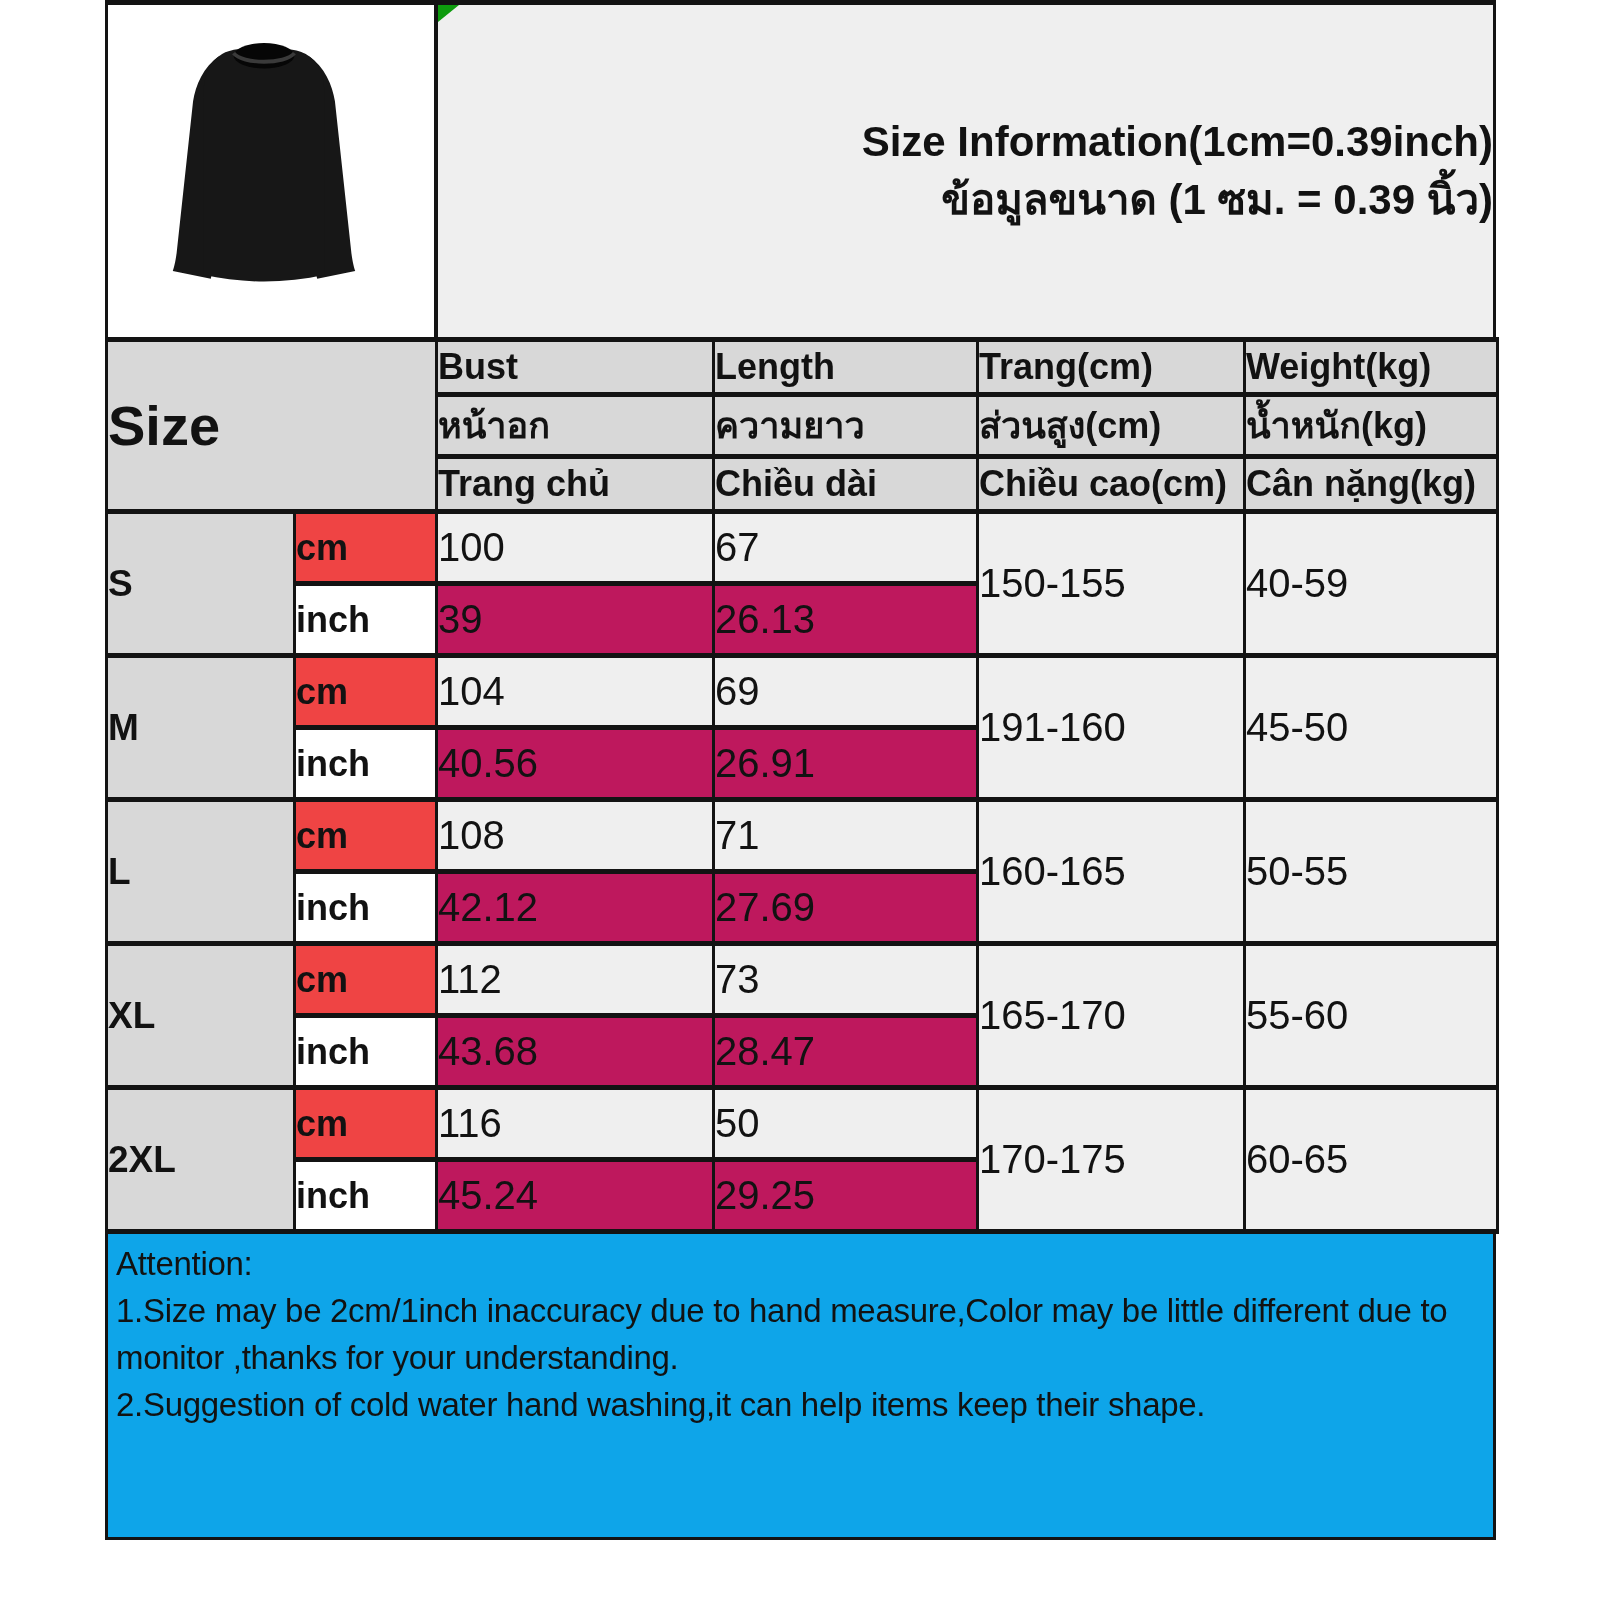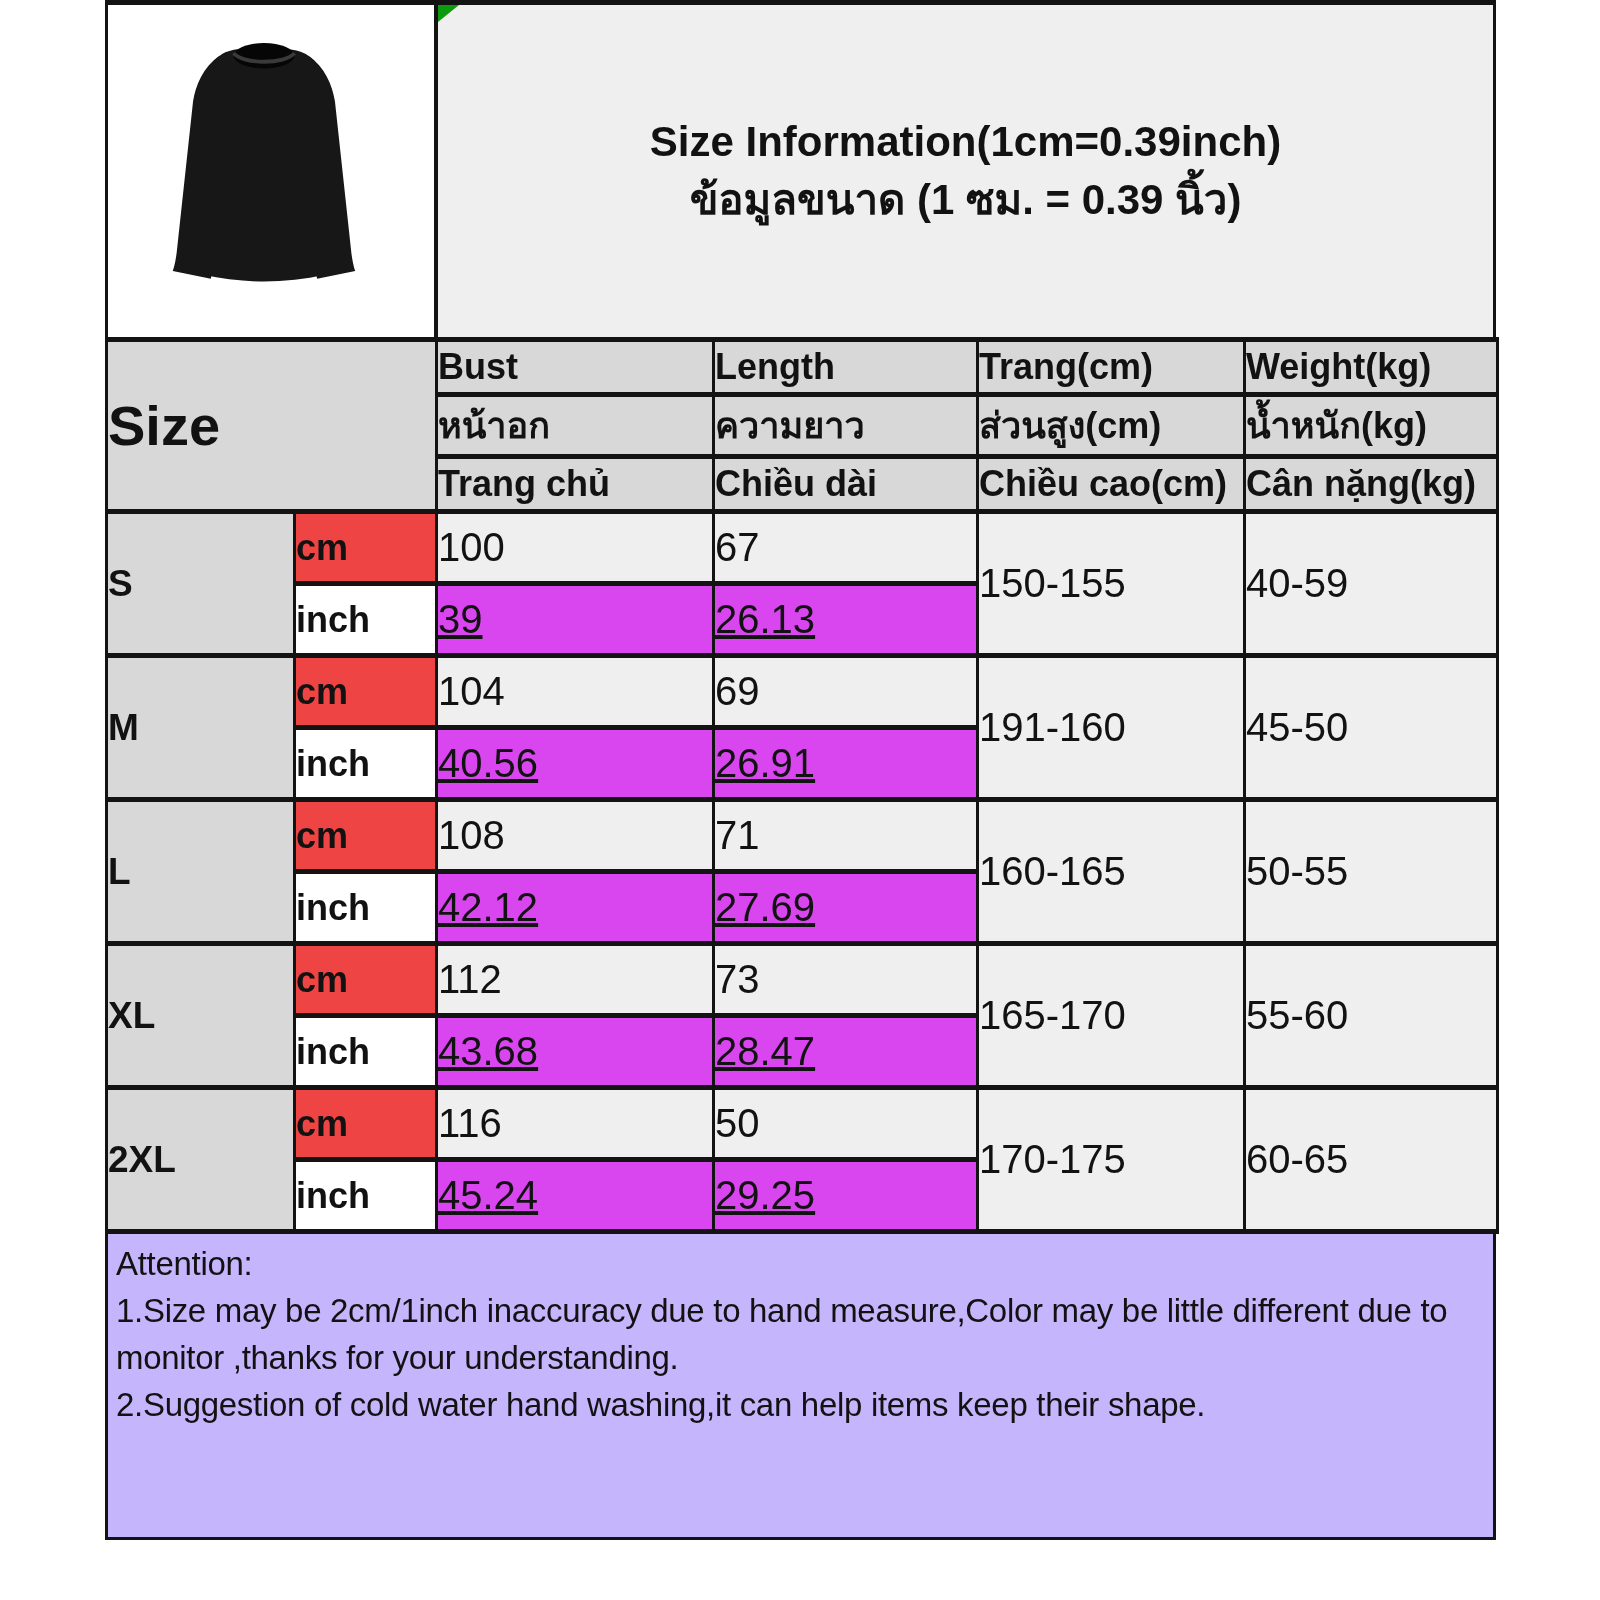--- a/index.html
+++ b/index.html
@@ -14,21 +14,21 @@
     display:flex;height:332px;box-sizing:content-box;
     border-top:5px solid #131313;border-left:3px solid #131313;border-right:3px solid #131313;
   }
   .product-cell{
     flex:0 0 326px;background:#ffffff;border-right:4px solid #131313;
     display:flex;align-items:center;justify-content:center;
   }
   .product-cell svg{display:block;margin-right:14px;}
   .title-cell{
     flex:1;background:#efefef;position:relative;
-    display:flex;flex-direction:column;justify-content:center;gap:14px;text-align:center;
+    display:flex;flex-direction:column;justify-content:center;gap:14px;text-align:center;align-items:flex-end;
   }
   .title-line{font-weight:bold;font-size:42px;line-height:1.05;white-space:nowrap;}
   .corner{
     position:absolute;top:0;left:0;width:21px;height:17px;
     background:#0d9b0d;clip-path:polygon(0 0,100% 0,0 100%);
   }
 
   
   table.size-table{width:100%;border-collapse:collapse;table-layout:fixed;}
   .size-table th,.size-table td{
@@ -36,26 +36,26 @@
     text-align:left;vertical-align:middle;padding:0;overflow:hidden;
   }
   tr.hrow{height:55px;}
   tr.drow{height:72px;}
   .hd{background:#d8d8d8;font-weight:bold;font-size:36px;}
   .size-head{background:#d8d8d8;font-weight:bold;font-size:56px;}
   .size-label{background:#d8d8d8;font-weight:bold;font-size:37px;}
   .unit-cm{background:#ef4444;font-weight:bold;font-size:36px;}
   .unit-inch{background:#ffffff;font-weight:bold;font-size:36px;}
   .val-cm{background:#efefef;font-size:40px;}
-  .val-inch{background:#d946ef;font-size:40px;text-decoration:underline;}
+  .val-inch{background:#be185d;font-size:40px;}
   .range{background:#efefef;font-size:40px;}
 
   
   .attention{
-    box-sizing:border-box;height:306px;background:#c4b5fd;
+    box-sizing:border-box;height:306px;background:#0ea5e9;
     border:3px solid #131313;border-top:none;
     padding:6px 12px 0 8px;font-size:33px;line-height:47px;letter-spacing:-0.3px;
   }
 </style>
 </head>
 <body>
 
 <div class="sheet">
 
   <div class="top">

